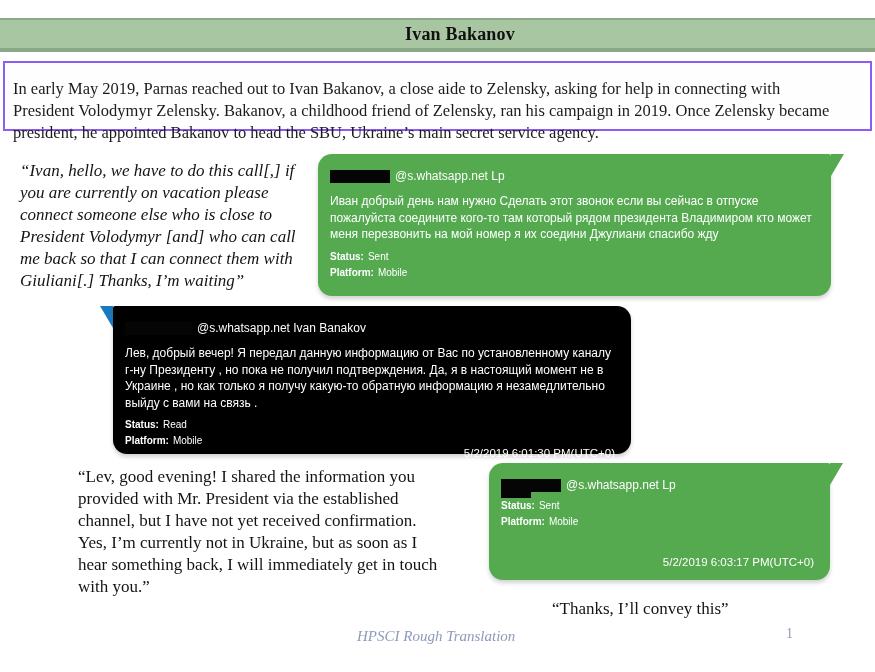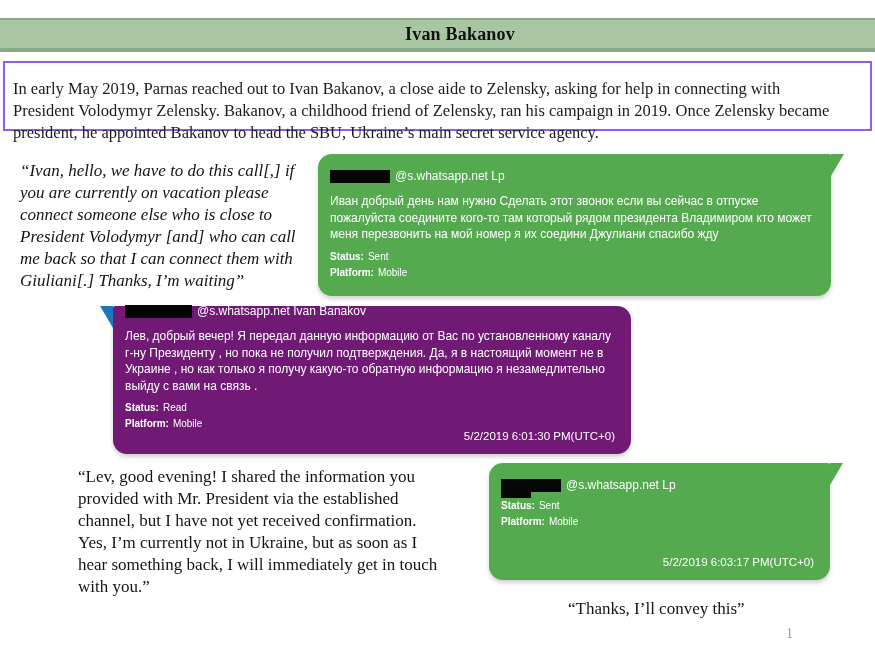--- a/index.html
+++ b/index.html
@@ -14,31 +14,31 @@
 
   
   .intro-box{position:absolute;left:3px;top:61px;width:869px;height:70px;box-sizing:border-box;
              border:2px solid #8b5cf6;padding:15px 8px;background:#fffefe;}
   .intro-box p{margin:0;font-size:16.5px;line-height:22px;white-space:pre-line;}
 
   
   .quote{position:absolute;font-size:17px;line-height:22px;white-space:pre-line;color:#141414;}
   .quote.q1{left:20px;top:160px;width:310px;font-style:italic;}
   .quote.q2{left:78px;top:466px;width:395px;}
-  .quote.q3{left:568px;top:598px;width:200px;font-family:Liberation Serif, serif;}
+  .quote.q3{left:552px;top:598px;width:200px;font-family:Liberation Serif, serif;}
 
   
   .bubble{position:absolute;box-sizing:border-box;color:#ffffff;
           font-family:"Liberation Sans",sans-serif;display:flex;flex-direction:column;
           padding:15px 14px 8px 12px;border-radius:14px;
           box-shadow:0 3px 4px rgba(0,0,0,0.18);}
   .bubble.out{background:#55aa50;border-top-right-radius:2px;}
   .bubble.out::after{content:"";position:absolute;left:100%;top:0;width:0;height:0;
           border-top:22px solid #55aa50;border-right:13px solid transparent;}
-  .bubble.in{background:#701a75;border-top-left-radius:2px;justify-content:flex-end;}
+  .bubble.in{background:#000000;border-top-left-radius:2px;}
   .bubble.in::before{content:"";position:absolute;right:100%;top:0;width:0;height:0;
           border-top:22px solid #1a79bc;border-left:13px solid transparent;}
   .bubble.b1{left:318px;top:154px;width:513px;height:142px;}
   .bubble.b2{left:113px;top:306px;width:518px;height:148px;}
   .bubble.b3{left:489px;top:463px;width:341px;height:117px;}
 
   .sender-row{display:flex;align-items:center;gap:5px;}
   .redact{position:relative;width:60px;height:13px;background:#050505;flex:0 0 auto;}
   .redact.wide{width:67px;}
   .redact.with-stub::after{content:"";position:absolute;left:0;top:100%;width:30px;height:6px;background:#050505;}
@@ -126,15 +126,16 @@
       <span class="meta-label">Status:</span><span>Sent</span>
     </div>
     <div class="meta-line">
       <span class="meta-label">Platform:</span><span>Mobile</span>
     </div>
     <div class="ts">5/2/2019 6:03:17 PM(UTC+0)</div>
   </div>
 
   <div class="quote q3">“Thanks, I’ll convey this”</div>
 
+  <div class="footer-title">HPSCI Rough Translation</div>
   <div class="page-num">1</div>
 
 </div>
 
 </body></html>

